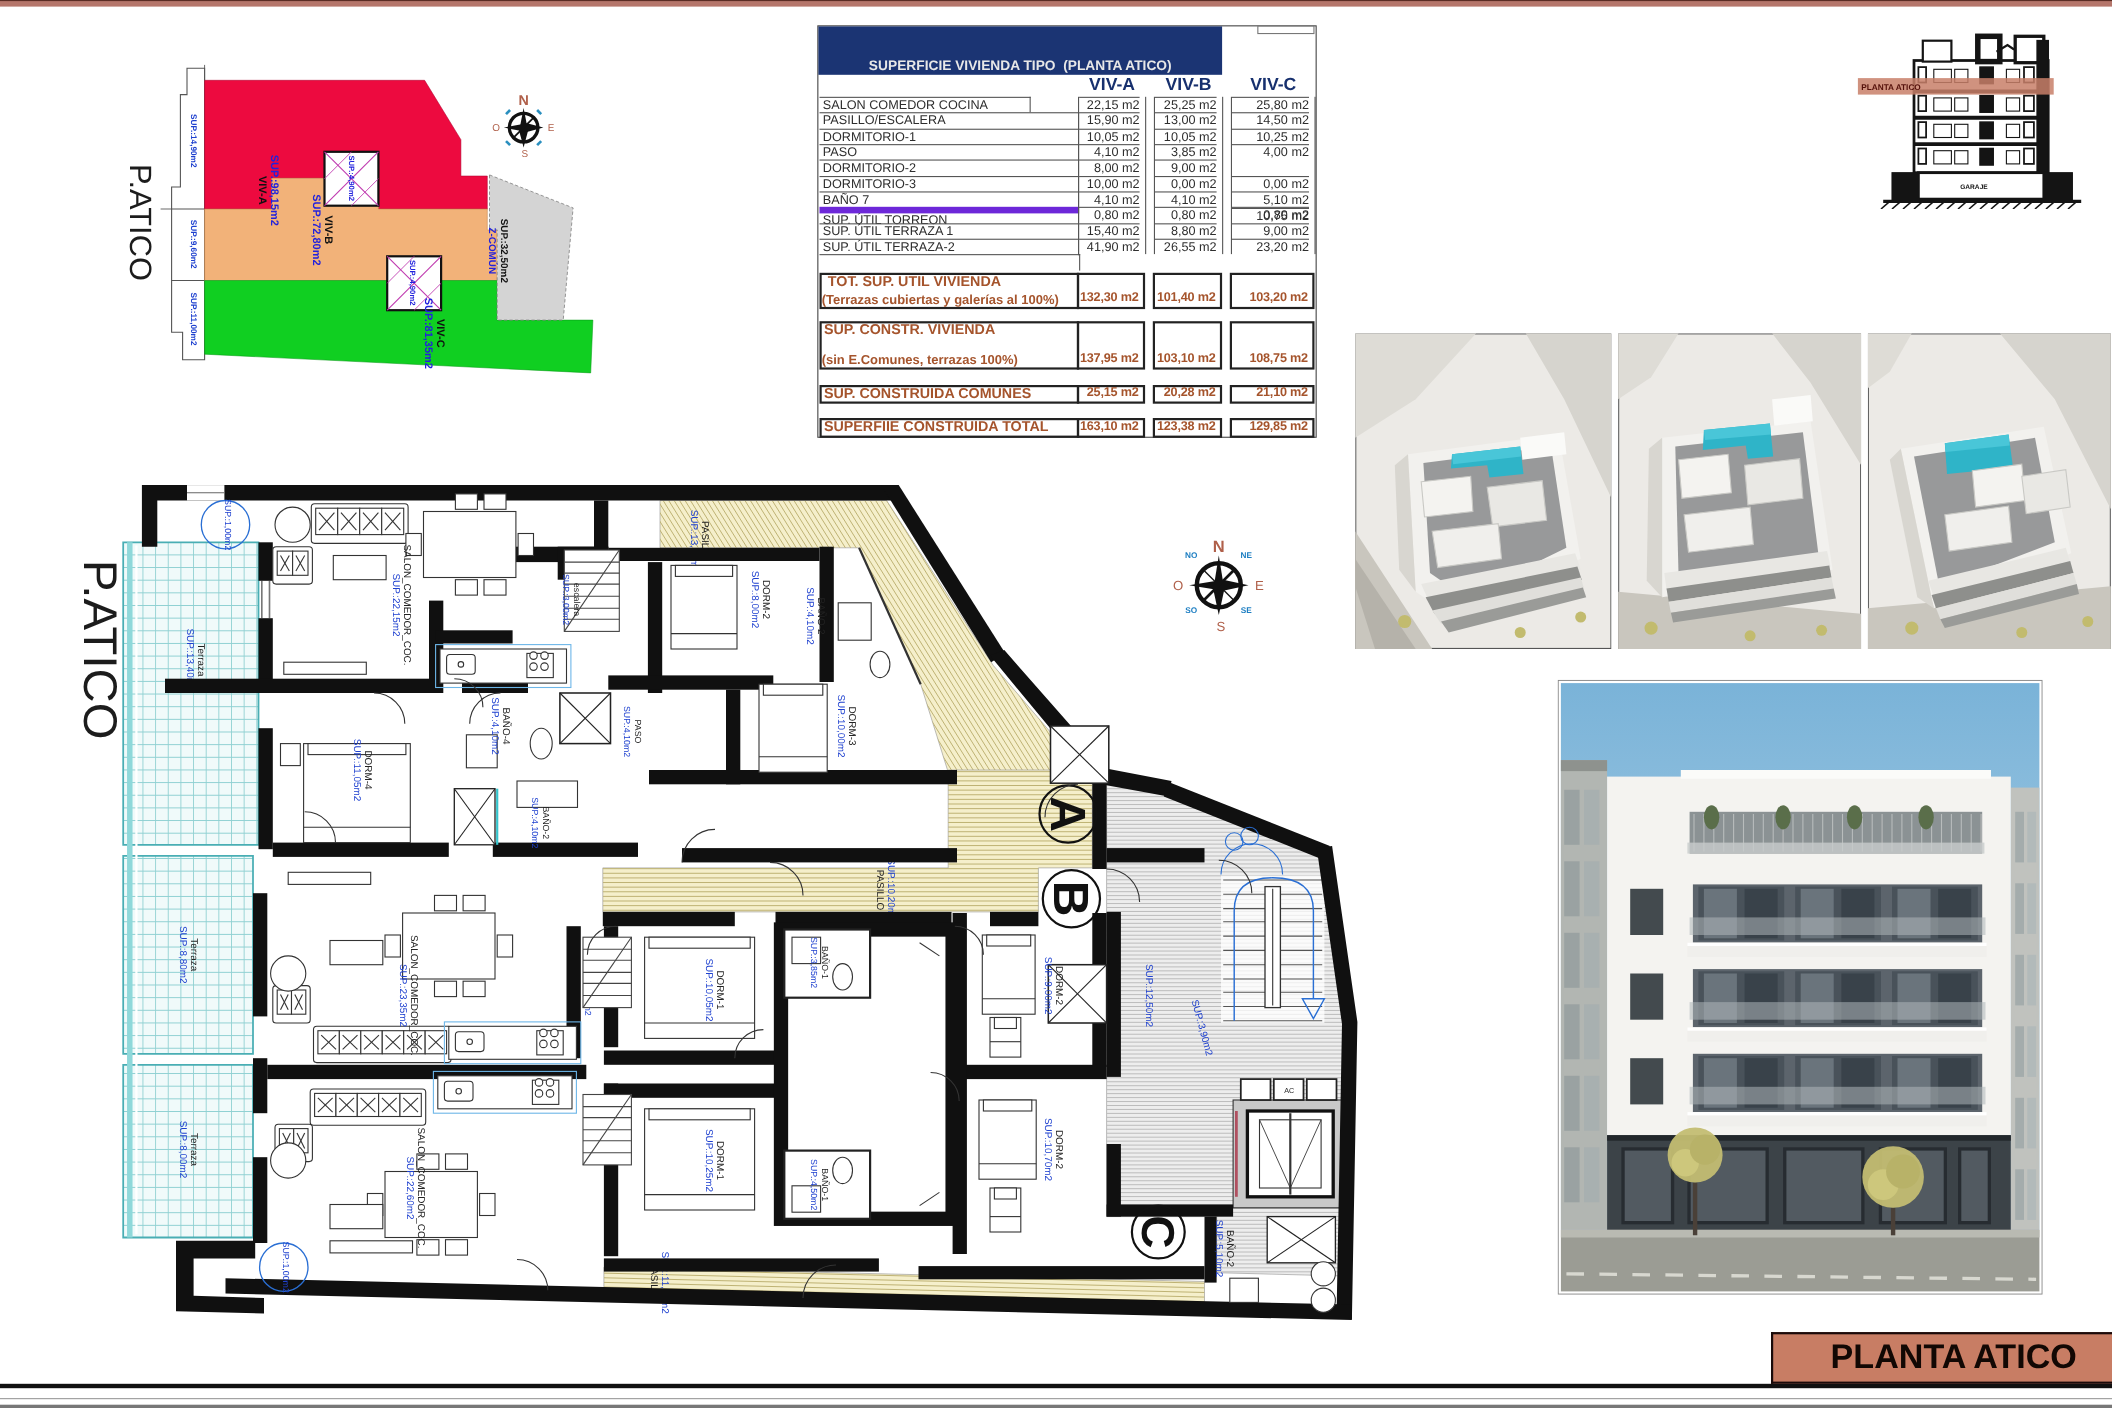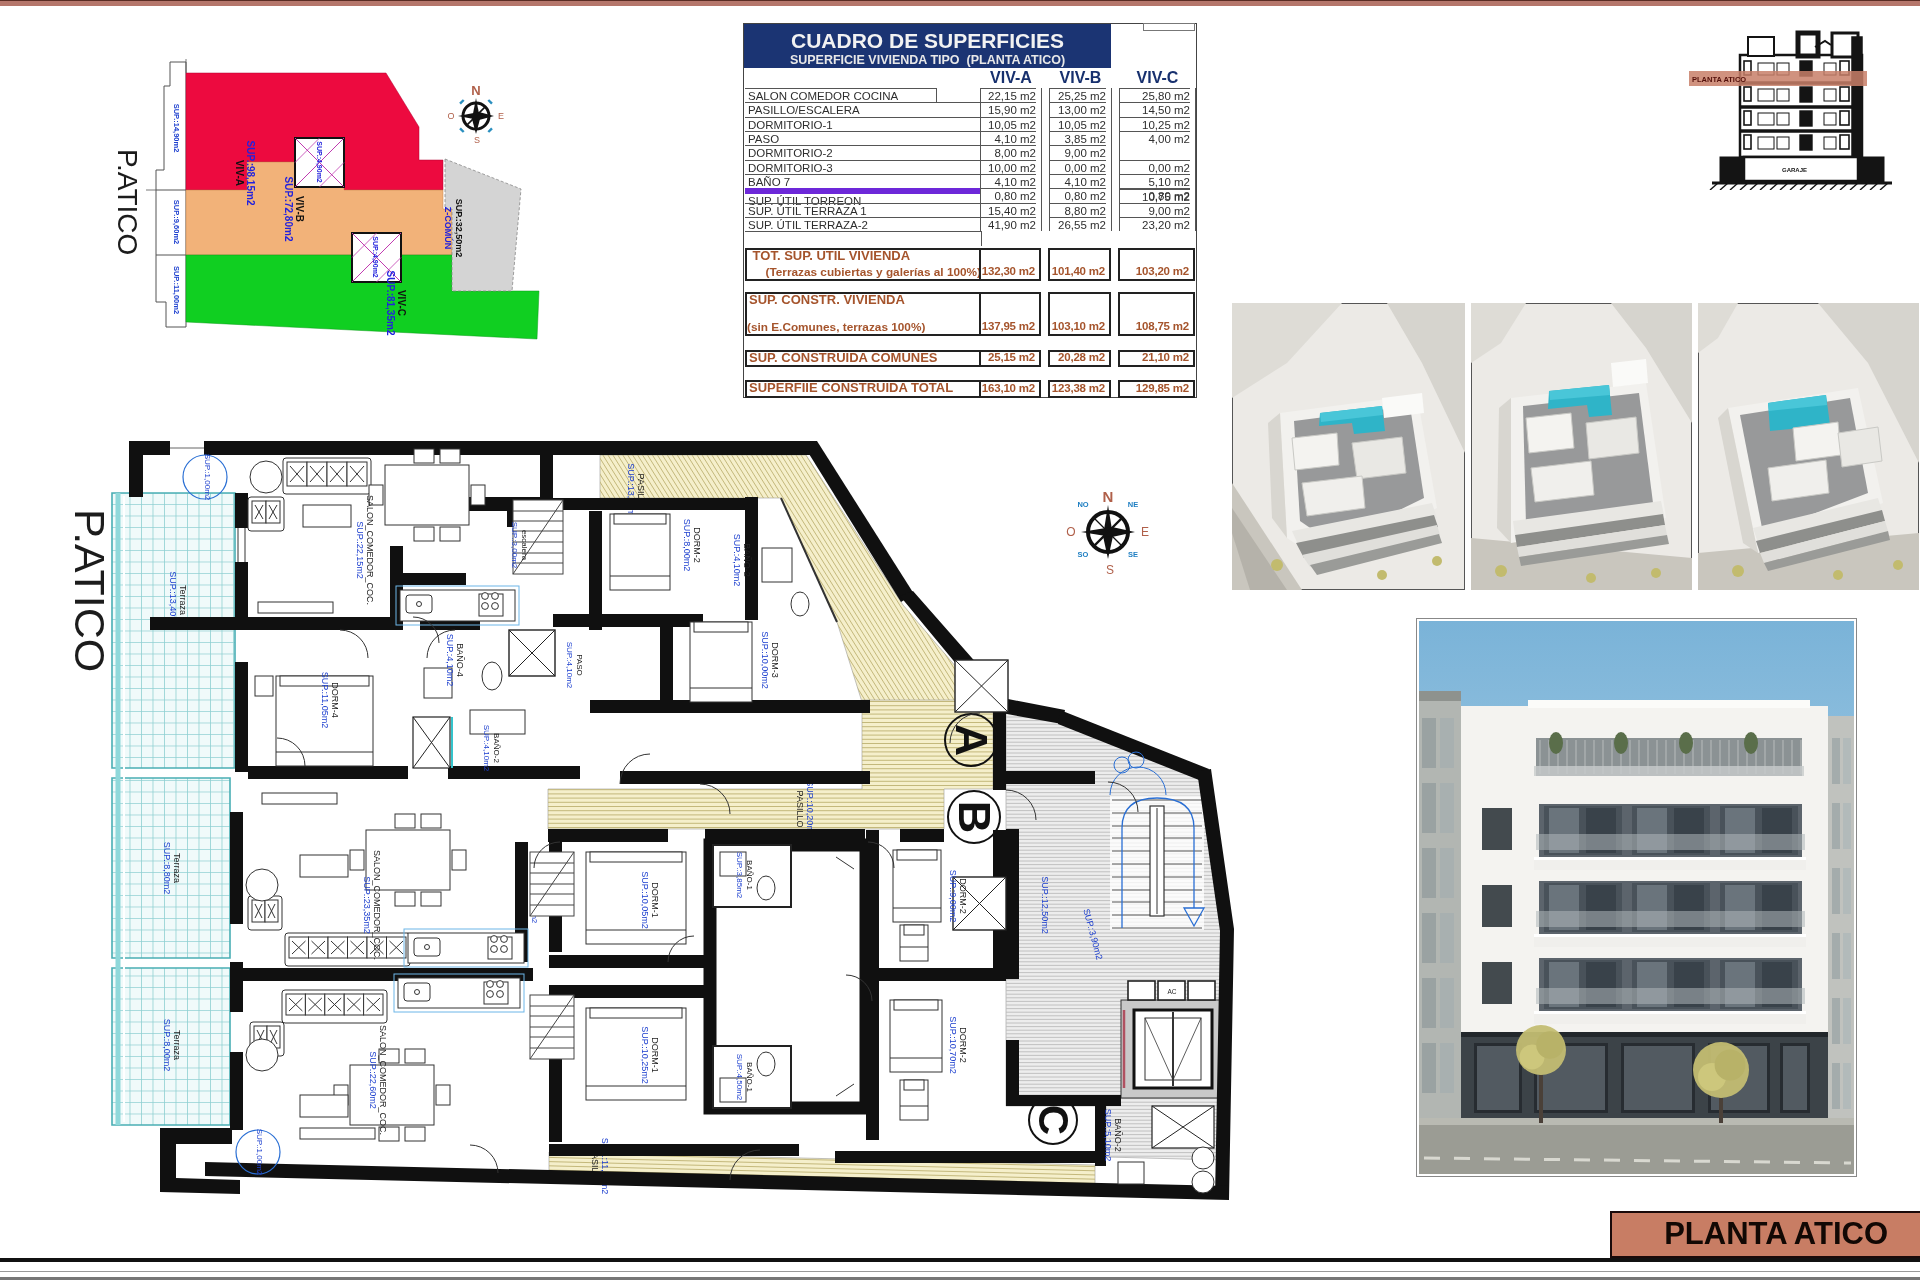--- a/index.html
+++ b/index.html
@@ -18,21 +18,20 @@
 
 <div class="abs" style="left:70px;top:510px;">
     <div style="transform:rotate(90deg);transform-origin:0 0;white-space:nowrap;font-size:43px;color:#1c1c1c;position:absolute;left:44px;top:-1px;">P.ATICO</div>
   </div>
 
 <div id="tablebox" class="abs" style="left:743px;top:23px;width:454px;height:375px;">
 
 <div class="abs" style="left:0;top:0;width:452px;height:373px;border:1px solid #444;"></div>
 
 <div class="abs" style="left:1px;top:1px;width:367px;height:44px;background:#1b3473;"></div>
-<div class="abs" style="left:1px;top:1px;width:367px;height:31px;text-align:center;color:#f2f2f2;font-size:21px;font-weight:bold;line-height:34px;">CUADRO DE SUPERFICIES</div>
 <div class="abs" style="left:1px;top:30px;width:367px;height:14px;text-align:center;color:#e8e8e8;font-size:12.5px;font-weight:bold;">SUPERFICIE VIVIENDA TIPO&nbsp; (PLANTA ATICO)</div>
 
 <div class="abs" style="left:400px;top:0px;width:50px;height:6px;border:1px solid #777;"></div>
 
 <div class="abs" style="left:238px;top:45px;width:60px;height:20px;text-align:center;font-size:16px;font-weight:bold;color:#17306e;line-height:20px;">VIV-A</div>
 <div class="abs" style="left:307px;top:45px;width:61px;height:20px;text-align:center;font-size:16px;font-weight:bold;color:#17306e;line-height:20px;">VIV-B</div>
 <div class="abs" style="left:377px;top:45px;width:75px;height:20px;text-align:center;font-size:16px;font-weight:bold;color:#17306e;line-height:20px;">VIV-C</div>
 
 <div class="abs" style="left:2px;top:65.0px;width:192px;height:14.35px;border-top:1px solid #555;border-right:1px solid #555;font-size:11.5px;color:#2e2e2e;line-height:14px;padding-left:3px;box-sizing:border-box;white-space:nowrap;">SALON COMEDOR COCINA</div>
 <div class="abs" style="left:238px;top:65.0px;width:55px;height:14.35px;border-top:1px solid #555;font-size:11.5px;color:#2e2e2e;line-height:14px;text-align:right;box-sizing:border-box;white-space:nowrap;">22,15 m2</div>
@@ -74,21 +73,21 @@
 <div class="abs" style="left:238px;top:194.2px;width:55px;height:14.35px;border-top:1px solid #555;font-size:11.5px;color:#2e2e2e;line-height:14px;text-align:right;box-sizing:border-box;white-space:nowrap;">41,90 m2</div>
 <div class="abs" style="left:307px;top:194.2px;width:56px;height:14.35px;border-top:1px solid #555;font-size:11.5px;color:#2e2e2e;line-height:14px;text-align:right;box-sizing:border-box;white-space:nowrap;">26,55 m2</div>
 <div class="abs" style="left:377px;top:194.2px;width:70px;height:14.35px;border-top:1px solid #555;font-size:11.5px;color:#2e2e2e;line-height:14px;text-align:right;box-sizing:border-box;white-space:nowrap;">23,20 m2</div>
 <div class="abs" style="left:237px;top:65px;width:60px;height:143px;border-left:1px solid #555;border-right:1px solid #555;"></div>
 <div class="abs" style="left:306px;top:65px;width:61px;height:143px;border-left:1px solid #555;border-right:1px solid #555;"></div>
 <div class="abs" style="left:376px;top:65px;width:75px;height:143px;border-left:1px solid #555;border-right:1px solid #555;"></div>
 <div class="abs" style="left:2px;top:208px;width:236px;height:14px;border-top:1px solid #555;border-right:1px solid #555;"></div>
 
 <div class="abs" style="left:2px;top:225px;width:236px;height:33px;border:2px solid #222;box-sizing:border-box;"></div>
 <div class="abs" style="left:6px;top:226px;width:232px;font-size:13px;font-weight:bold;color:#a5542c;line-height:14.5px;white-space:nowrap;">&nbsp;TOT. SUP. UTIL VIVIENDA</div>
-<div class="abs" style="left:4px;top:242px;width:234px;font-size:11.8px;font-weight:bold;color:#a5542c;white-space:nowrap;text-align:right;">(Terrazas cubiertas y galerías al 100%)</div>
+<div class="abs" style="left:4px;top:242px;width:234px;font-size:11.8px;font-weight:bold;color:#a5542c;white-space:nowrap;">(Terrazas cubiertas y galerías al 100%)</div>
 <div class="abs" style="left:236px;top:225px;width:62px;height:33px;border:2px solid #222;box-sizing:border-box;"></div>
 <div class="abs" style="left:228px;top:242px;width:64px;height:15px;font-size:11.5px;font-weight:bold;color:#a5542c;text-align:right;white-space:nowrap;letter-spacing:-0.2px;">132,30 m2</div>
 <div class="abs" style="left:305px;top:225px;width:63px;height:33px;border:2px solid #222;box-sizing:border-box;"></div>
 <div class="abs" style="left:297px;top:242px;width:65px;height:15px;font-size:11.5px;font-weight:bold;color:#a5542c;text-align:right;white-space:nowrap;letter-spacing:-0.2px;">101,40 m2</div>
 <div class="abs" style="left:375px;top:225px;width:77px;height:33px;border:2px solid #222;box-sizing:border-box;"></div>
 <div class="abs" style="left:367px;top:242px;width:79px;height:15px;font-size:11.5px;font-weight:bold;color:#a5542c;text-align:right;white-space:nowrap;letter-spacing:-0.2px;">103,20 m2</div>
 
 <div class="abs" style="left:2px;top:269px;width:236px;height:44px;border:2px solid #222;box-sizing:border-box;"></div>
 <div class="abs" style="left:6px;top:270px;width:232px;font-size:13px;font-weight:bold;color:#a5542c;line-height:14.5px;white-space:nowrap;">SUP. CONSTR. VIVIENDA</div>
 <div class="abs" style="left:4px;top:297px;width:234px;font-size:11.8px;font-weight:bold;color:#a5542c;white-space:nowrap;">(sin E.Comunes, terrazas 100%)</div>

